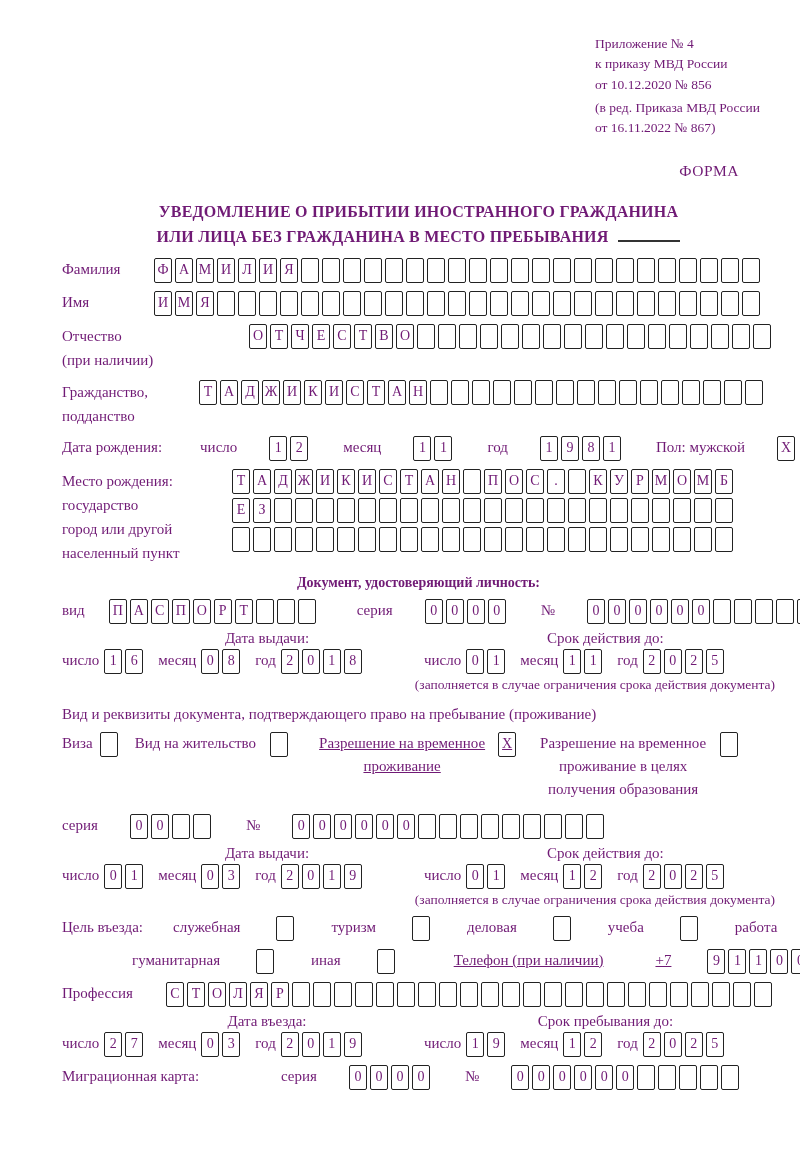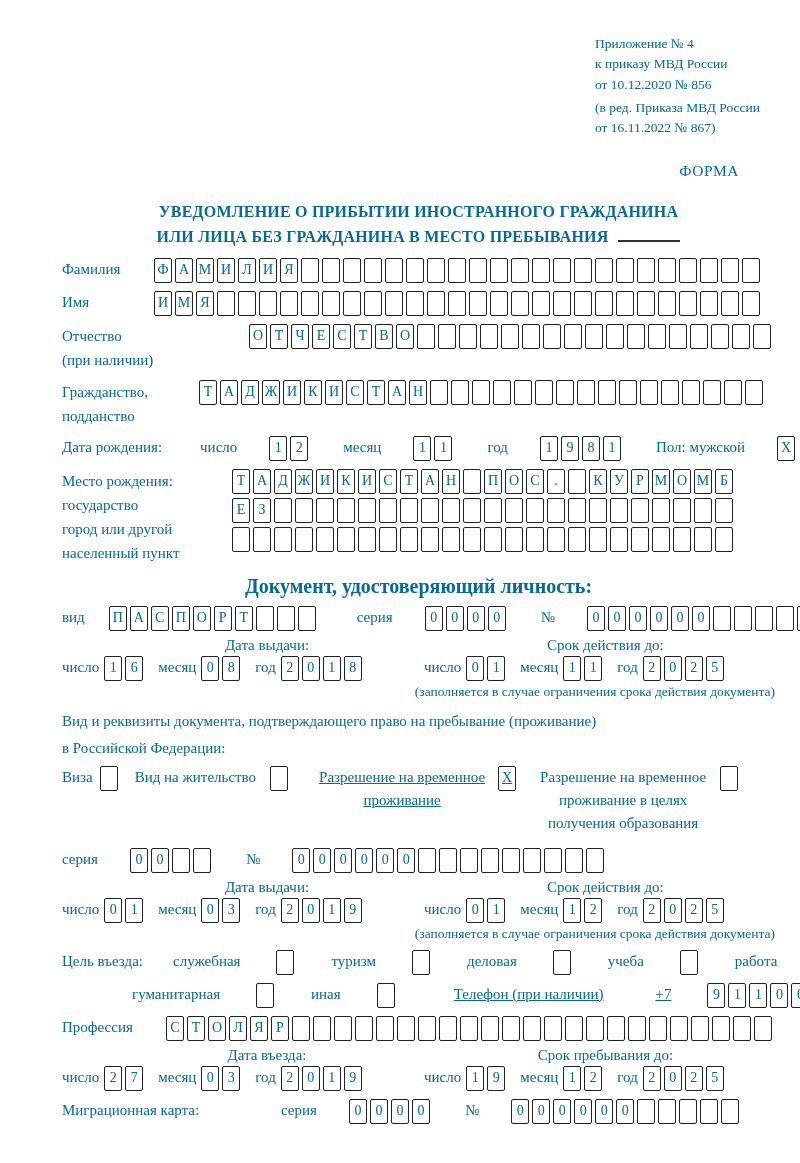--- a/index.html
+++ b/index.html
@@ -1,17 +1,17 @@
 <!DOCTYPE html>
 <html><head>
 <meta charset="utf-8">
 <style>
   html,body{margin:0;padding:0;background:#888;}
   .page{
-    width:800px;height:1163px;margin:0 auto;background:#ffffff;color:#0369a1;
+    width:800px;height:1163px;margin:0 auto;background:#ffffff;color:#701a75;
     font-family:"Liberation Serif","DejaVu Serif",serif;
     box-sizing:border-box;padding:34px 25px 0 62px;overflow:hidden;
   }
   
   .appendix{margin-left:533px;font-size:13.5px;line-height:1.5;}
   .appendix .rev{margin-top:3px;}
   .forma{font-weight:normal;font-size:15.5px;text-align:right;margin:24px 36px 0 0;letter-spacing:.5px;}
   
   .title{font-weight:bold;font-size:16px;text-align:center;margin-top:20px;line-height:1.55;letter-spacing:.2px;}
   .uline{display:inline-block;width:62px;border-bottom:2px solid #333;height:14px;margin-left:10px;}
@@ -28,21 +28,21 @@
   }
   .stack{display:flex;flex-direction:column;}
   .stack .cells{margin-bottom:4px;}
   .w-name{width:68px;}
   .w-pat{width:163px;}
   .w-cit{width:113px;}
   .w-birth{width:146px;}
   .gap-s{margin-left:8px;}
   .gap-m{margin-left:14px;}
   .gap-l{margin-left:22px;text-decoration:underline;}
-  .dochead{font-weight:bold;font-size:20px;text-align:center;margin-top:10px;}
+  .dochead{font-weight:bold;font-size:14px;text-align:center;margin-top:10px;}
   
   .datepair{display:flex;margin-top:6px;}
   .dategroup{flex:none;}
   .dategroup.left{width:362px;}
   .dg-title{font-size:15px;text-align:center;padding-left:48px;}
   .dg-row{display:flex;align-items:flex-start;margin-top:2px;}
   .dg-row .lbl{padding-top:3px;margin-right:5px;}
   .dg-row .cells{margin-right:12px;}
   .note-r{font-size:13.5px;text-align:right;margin-top:3px;}
   .intro{font-size:15px;line-height:1.8;margin-top:8px;}
@@ -418,21 +418,20 @@
             <span class="cell">2</span>
             <span class="cell">5</span>
           </span>
       </div>
     </div>
   </div>
   <div class="note-r">(заполняется в случае ограничения срока действия документа)</div>
 
   <div class="intro">
     <div>Вид и реквизиты документа, подтверждающего право на пребывание (проживание)</div>
-    <div>в Российской Федерации:</div>
   </div>
 
   <div class="opts">
     <div class="opt">
       <span class="olabel">Виза</span>
       <span class="cells">
           <span class="cell"></span>
         </span>
     </div>
     <div class="opt gap-m">

